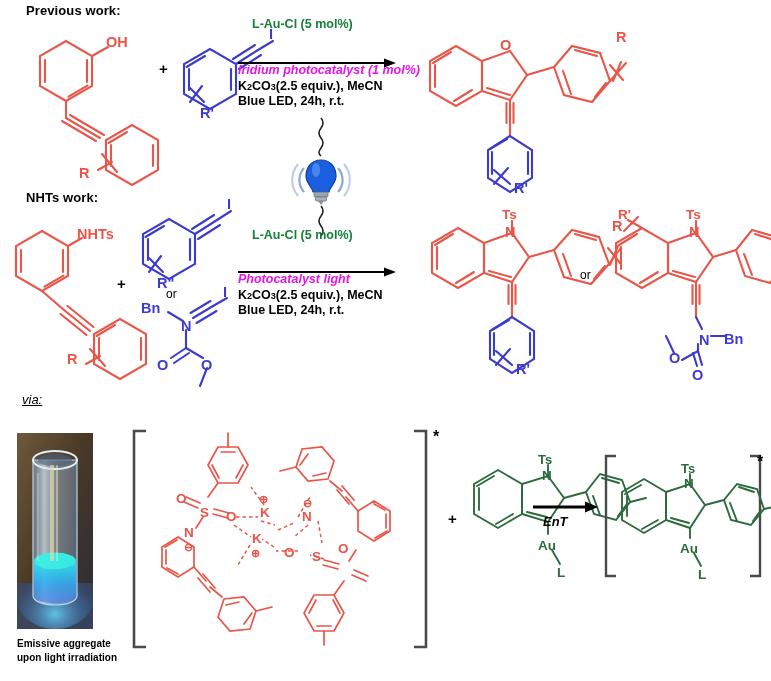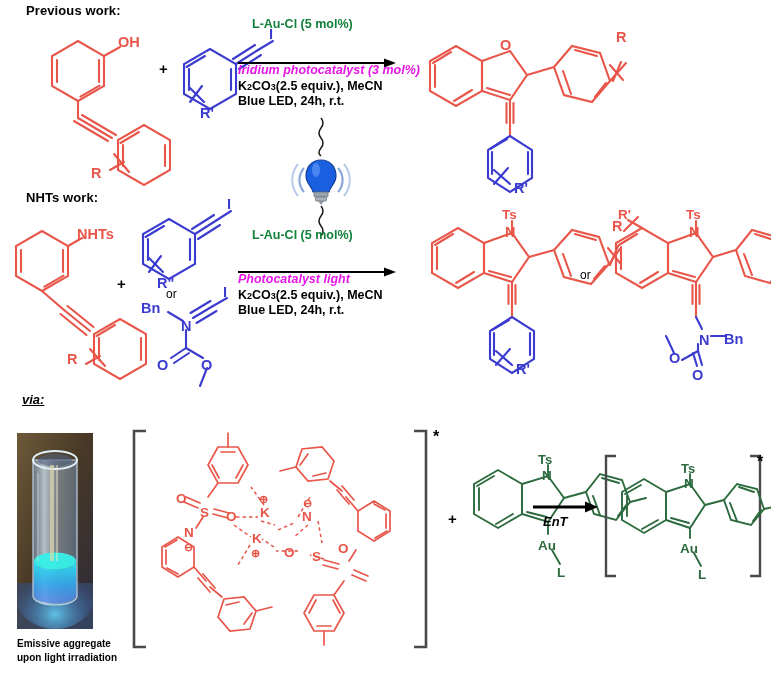--- a/index.html
+++ b/index.html
@@ -1,39 +1,39 @@
 <!DOCTYPE html>
 <html><head>
 <meta charset="utf-8">
 <title>Reaction Scheme</title>
 <style>
   html,body{margin:0;padding:0;background:#ffffff;}
   body{width:771px;height:681px;position:relative;overflow:hidden;
        font-family:"Liberation Sans", sans-serif;color:#000;}
   .abs{position:absolute;}
   .hdr{font-size:13px;font-weight:bold;letter-spacing:.1px;}
-  .via{font-size:13px;font-weight:bold;font-style:italic;text-decoration:underline;}
+  .via{font-size:13px;font-weight:normal;font-style:italic;text-decoration:underline;}
   .cond{font-size:12.5px;font-weight:bold;line-height:14px;}
   .green{color:#13803b;}
   .magenta{color:#e617e6;font-style:italic;}
   .plus{font-size:15px;font-weight:bold;color:#000;}
   .orword{font-size:12px;color:#000;}
   .caption{font-size:10px;font-weight:bold;line-height:14px;}
   .star{font-size:16px;font-weight:bold;}
   .ent{font-size:13px;font-weight:bold;font-style:italic;margin-top:36px;}
   svg{display:block;overflow:visible;}
   .sub{font-size:9px;}
   .photoWrap{border:0;}
 </style>
 </head>
 <body>
 
 <div class="abs hdr" style="left:26px;top:3px;">Previous work:</div>
 
-<div class="abs" style="left:34px;top:28px;">
+<div class="abs" style="left:22px;top:28px;">
 <svg width="170" height="150" viewBox="0 0 170 150">
   <g fill="none" stroke="#e8564a" stroke-width="2.1" stroke-linecap="round">
 
     <polygon points="18,28 18,58 44,73 70,58 70,28 44,13"></polygon>
     <line x1="23" y1="32" x2="23" y2="54"></line>
     <line x1="65" y1="32" x2="65" y2="54"></line>
     <line x1="46.5" y1="68.6" x2="65.5" y2="57.6"></line>
 
     <line x1="70" y1="28" x2="86" y2="19"></line>
 
@@ -80,21 +80,21 @@
 
 <div class="abs cond green" style="left:252px;top:17px;">L-Au-Cl (5 mol%)</div>
 
 <div class="abs" style="left:238px;top:56px;">
 <svg width="160" height="14" viewBox="0 0 160 14">
   <line x1="0" y1="7" x2="150" y2="7" stroke="#000" stroke-width="2"></line>
   <polygon points="158,7 146,2.5 146,11.5" fill="#000"></polygon>
 </svg>
 </div>
 
-<div class="abs cond magenta" style="left:238px;top:63px;">Iridium photocatalyst (3 mol%)</div>
+<div class="abs cond magenta" style="left:238px;top:63px;">Iridium photocatalyst (1 mol%)</div>
 
 <div class="abs cond" style="left:238px;top:79px;">
   <span>K</span><span class="sub">2</span><span>CO</span><span class="sub">3</span><span>(2.5 equiv.), MeCN</span>
 </div>
 <div class="abs cond" style="left:238px;top:94px;">Blue LED, 24h, r.t.</div>
 
 <div class="abs" style="left:418px;top:18px;">
 <svg width="230" height="175" viewBox="0 0 230 175">
   <g fill="none" stroke="#e8564a" stroke-width="2.1" stroke-linecap="round">
 

